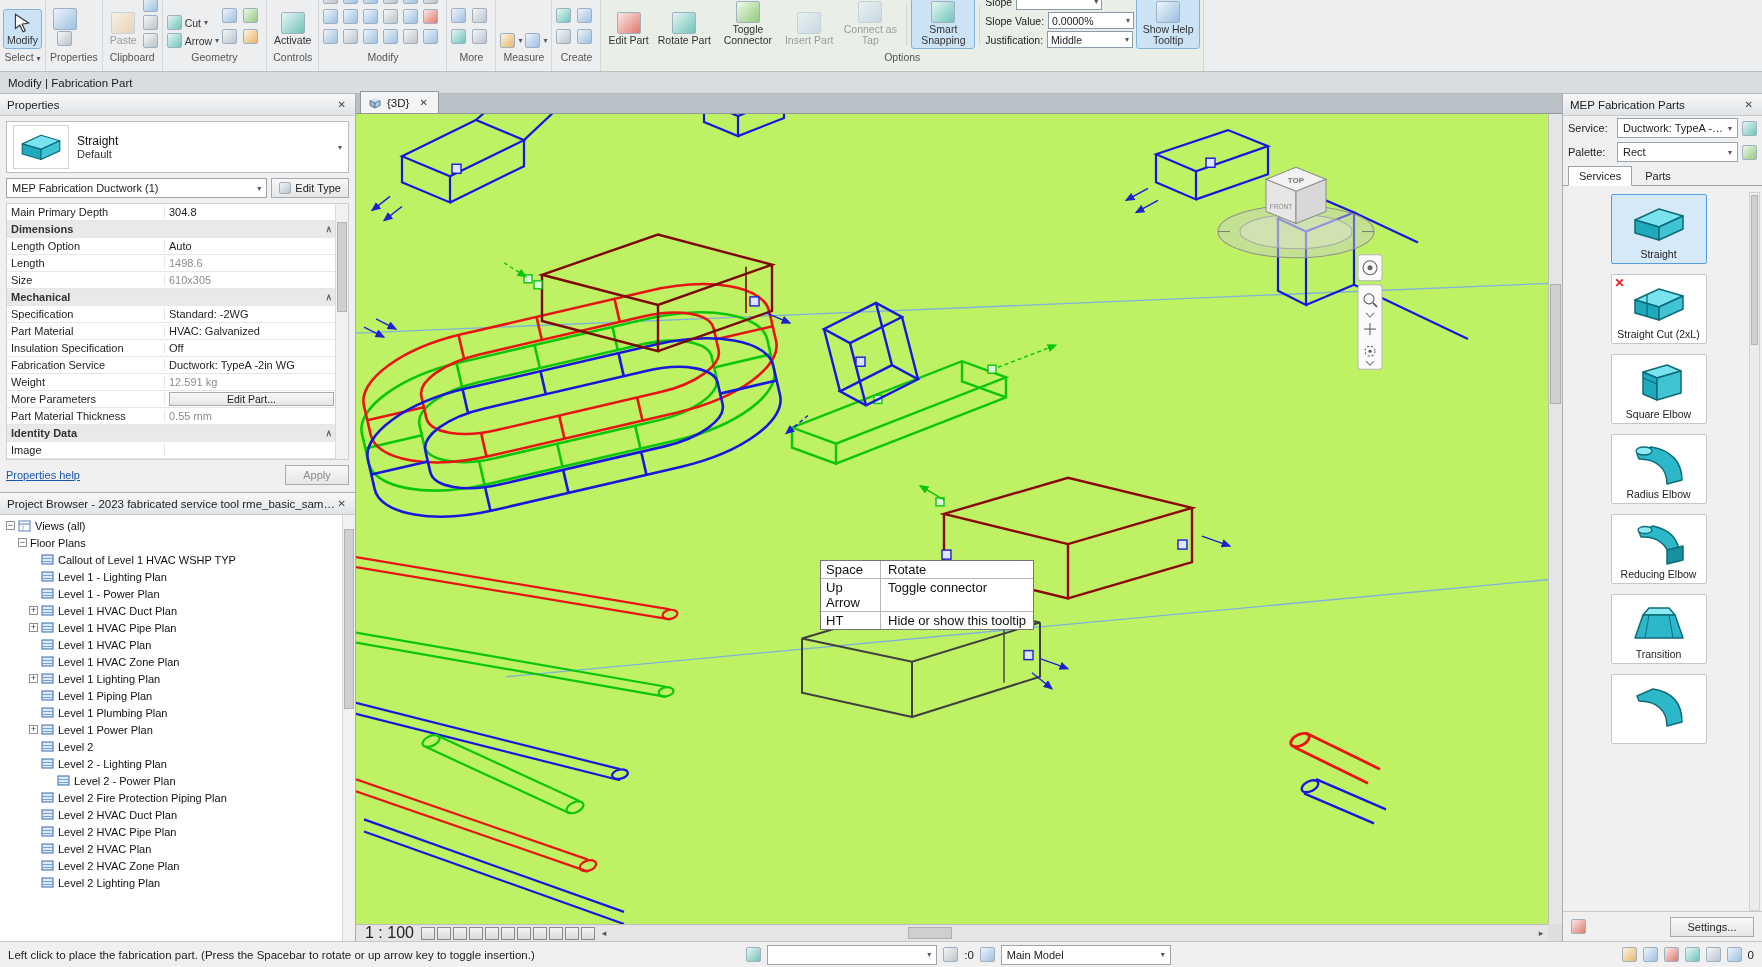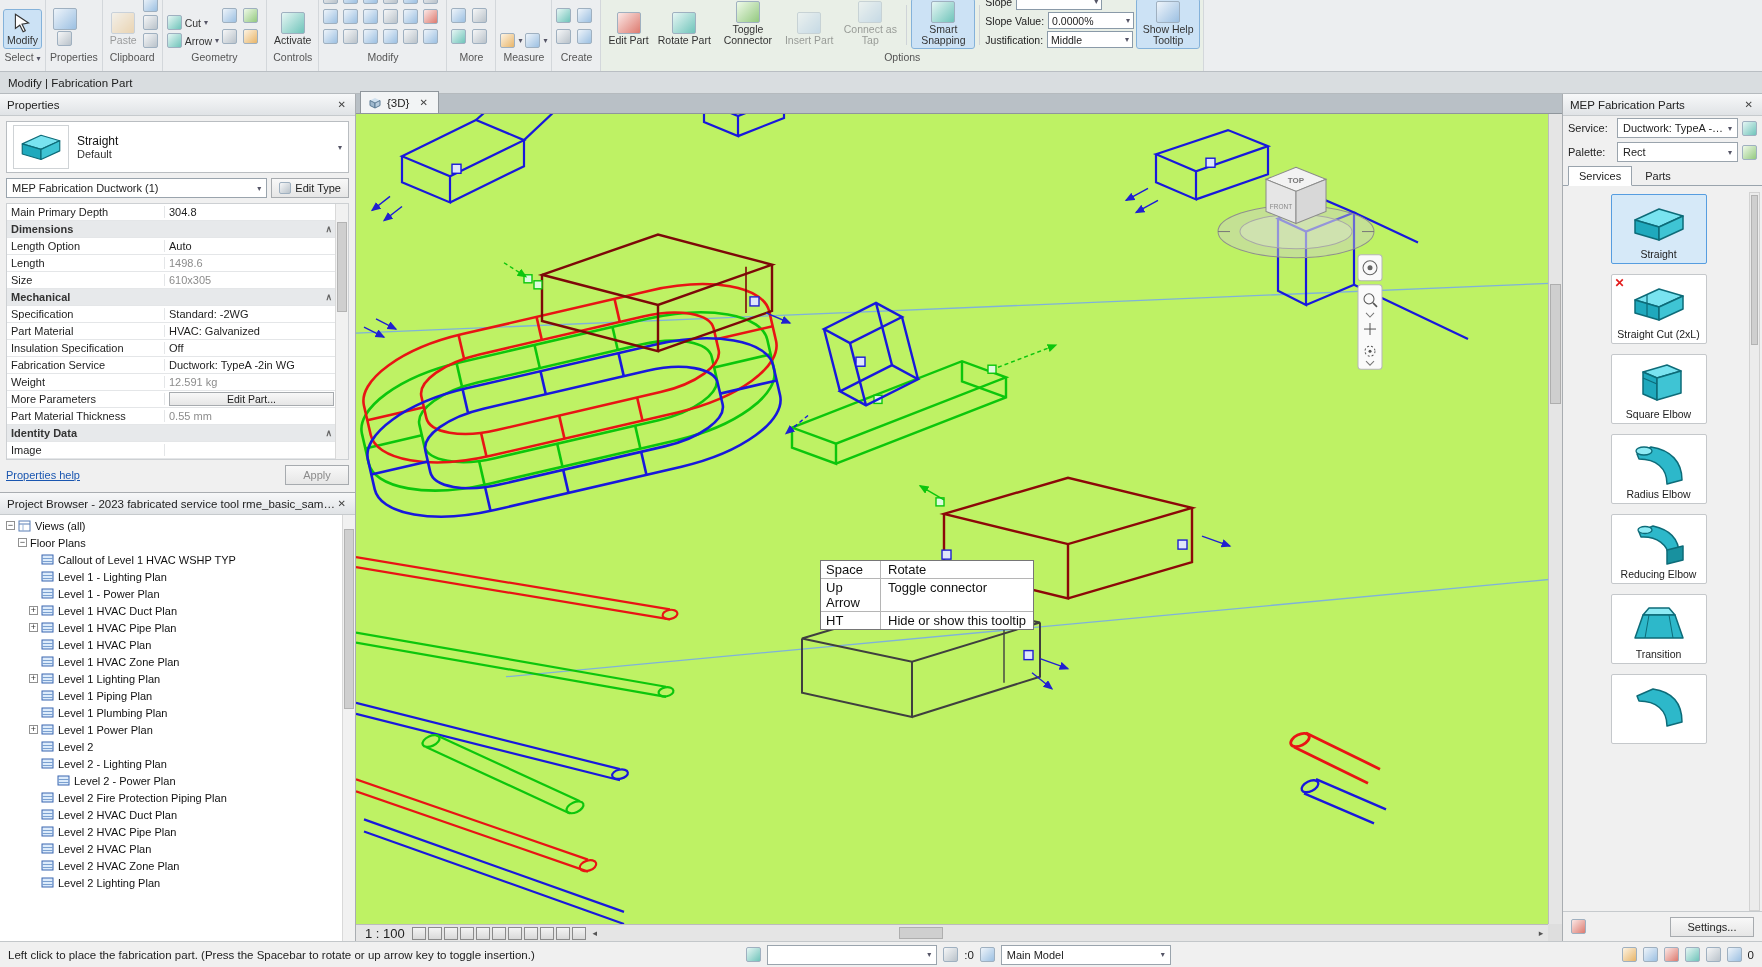--- a/index.html
+++ b/index.html
@@ -90,21 +90,21 @@
   .canvas{flex:1;position:relative;background:#bef264;overflow:hidden}
   .canvas svg.scene{position:absolute;left:0;top:0;width:100%;height:100%}
   .cursor-tooltip{position:absolute;left:464px;top:446px;background:#fff;border:1px solid #767676;font-size:13px;color:#111;z-index:5}
   .tt-row{display:flex;border-bottom:1px solid #b5b5b5}
   .tt-row:last-child{border-bottom:none}
   .tt-key{width:60px;flex:none;padding:1px 5px;border-right:1px solid #b5b5b5}
   .tt-act{padding:1px 7px;white-space:nowrap}
   .bottomstrip{position:absolute;left:0;right:14px;bottom:0;height:17px;background:#e5e5e5;border-top:1px solid #bcbcbc;
     display:flex;align-items:center;gap:2px;padding-left:4px;z-index:6}
   .vcbchip{width:14px;height:13px;border:1px solid #8b8b8b;background:linear-gradient(#f4f4f4,#d9d9d9);flex:none}
-  .scalebtn{font-size:13px;padding:0 5px;white-space:nowrap}
+  .scalebtn{font-size:16px;padding:0 5px;white-space:nowrap}
   .sarrow{width:14px;font-size:9px;color:#555;text-align:center;flex:none}
   .htrack{flex:1;height:100%;position:relative;background:#e5e5e5}
   .hthumb{position:absolute;left:295px;top:2px;width:44px;height:12px;background:#cfcfcf;border:1px solid #aeaeae}
   .vscroll{position:absolute;top:0;right:0;bottom:17px;width:14px;background:#e5e5e5;border-left:1px solid #bcbcbc;z-index:6}
   .vthumb{position:absolute;left:1px;width:11px;top:170px;height:120px;background:#cfcfcf;border:1px solid #aeaeae}
   .corner{position:absolute;right:0;bottom:0;width:14px;height:17px;background:#dedede;z-index:7}
 
   
   .rightcol{width:200px;flex:none;display:flex;flex-direction:column;background:#f0f0f0;border-left:1px solid #a9adb1}
   .rrow{display:flex;align-items:center;gap:4px;padding:2px 5px;font-size:11px}

